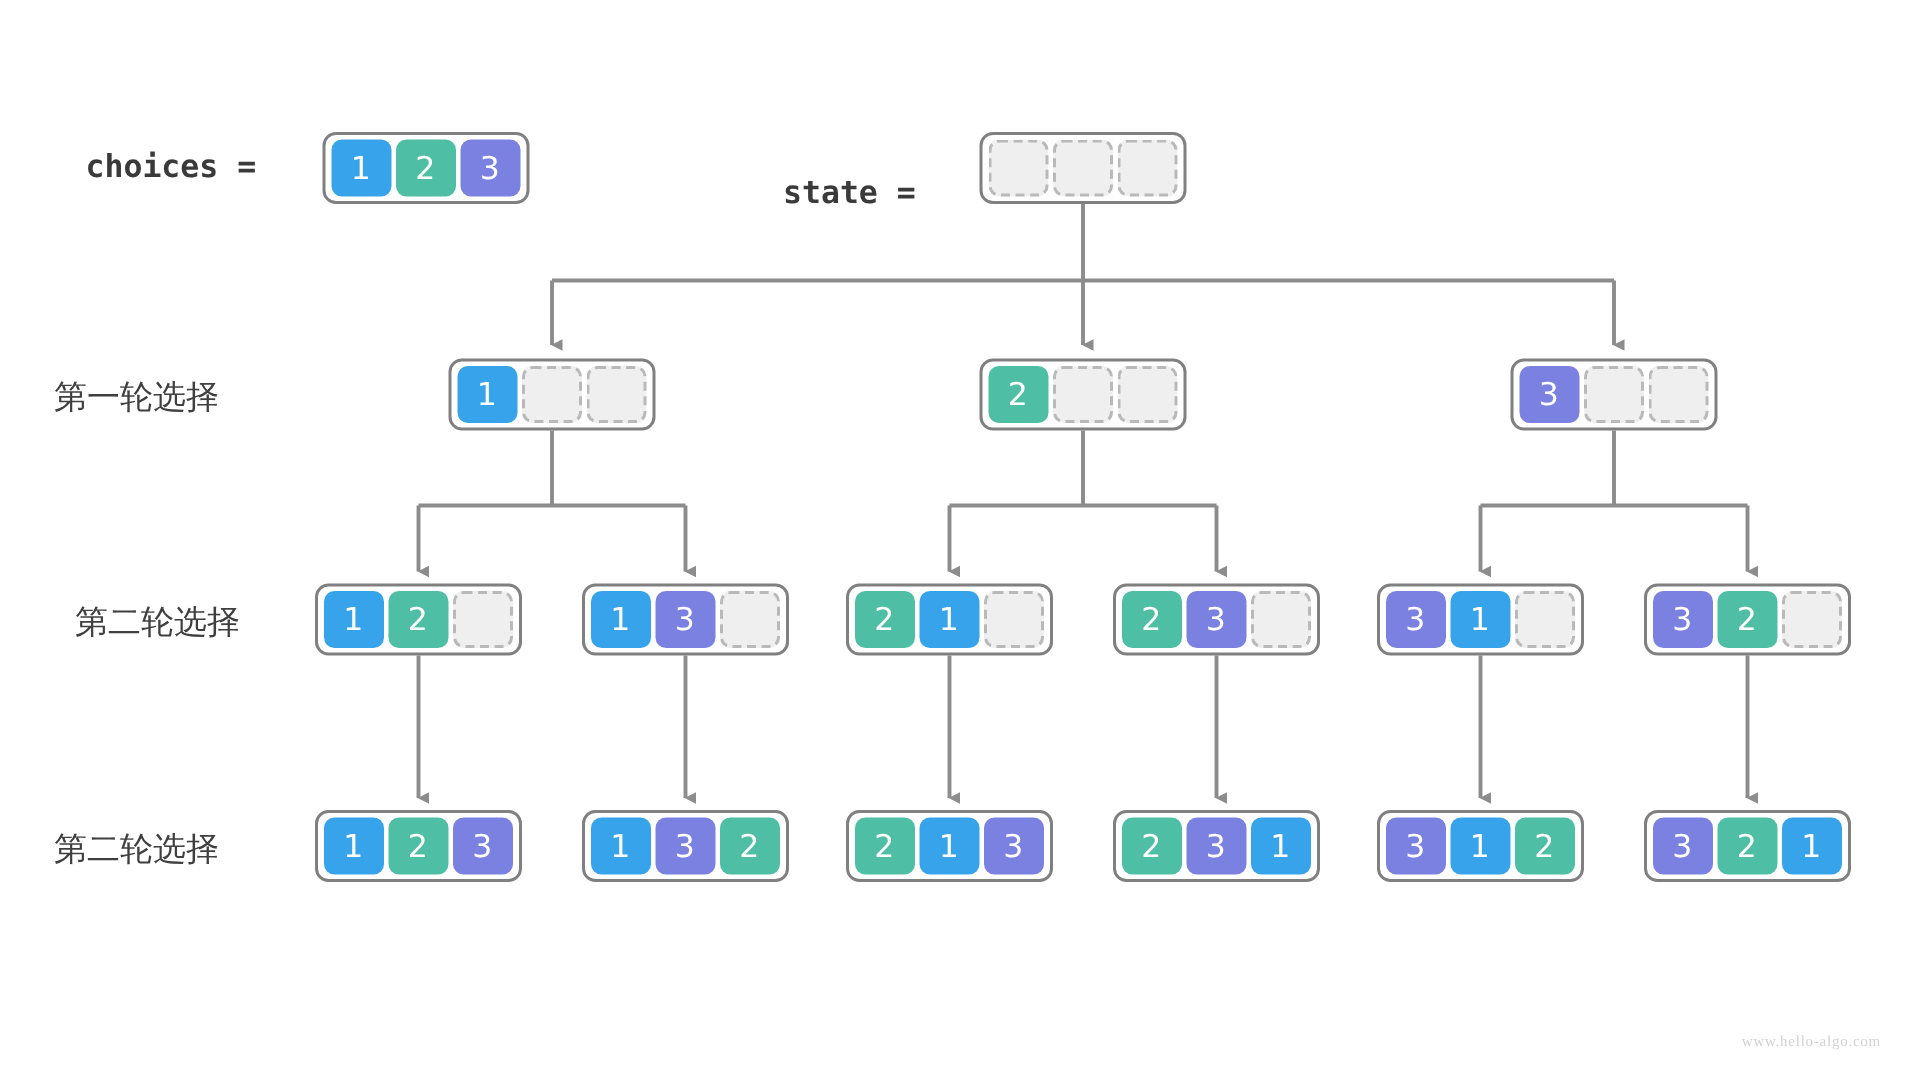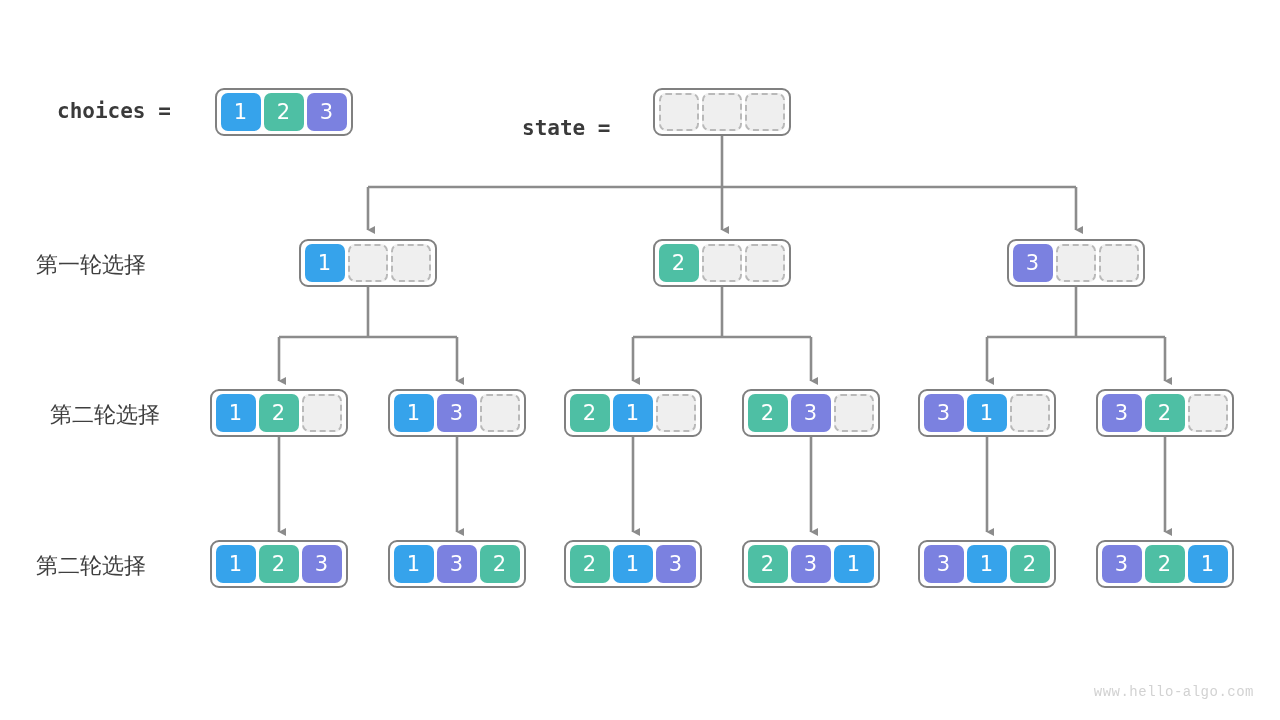--- a/index.html
+++ b/index.html
@@ -56,22 +56,22 @@
   .label-cn{
     position:absolute;
     font-family:"DejaVu Sans","Liberation Sans",sans-serif;
     font-size:22px;
     color:#3f3f3f;
     white-space:nowrap;
   }
   .watermark{
     position:absolute;
     right:26px;bottom:20px;
-    font-family:Liberation Mono, monospace;
-    font-size:14px;
+    font-family:Liberation Serif, serif;
+    font-size:10px;
     color:#d2d2d2;
     letter-spacing:0.5px;
   }
 </style>
 </head>
 <body>
 
 <div id="stage">
 
   <svg class="links" viewBox="0 0 1280 720">

